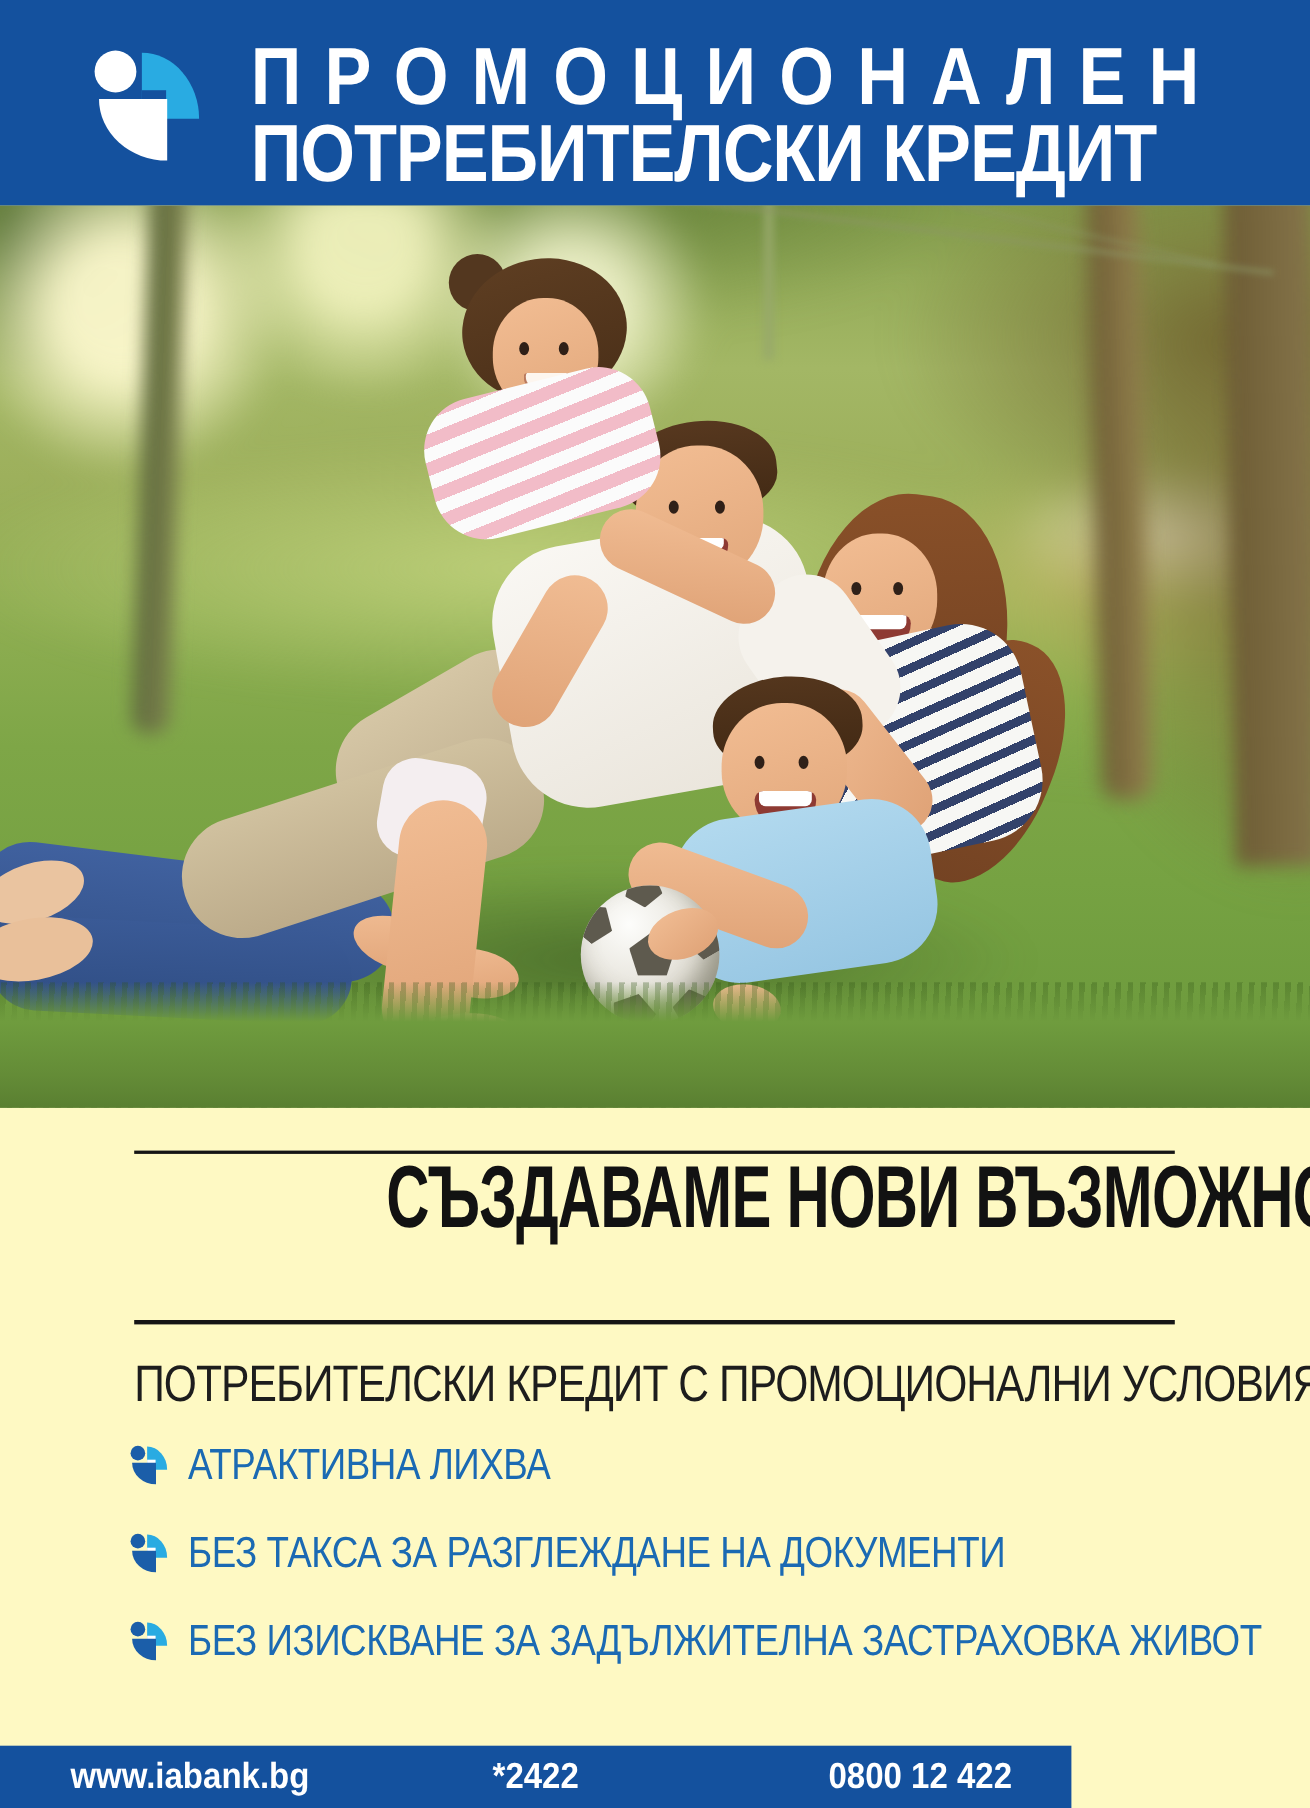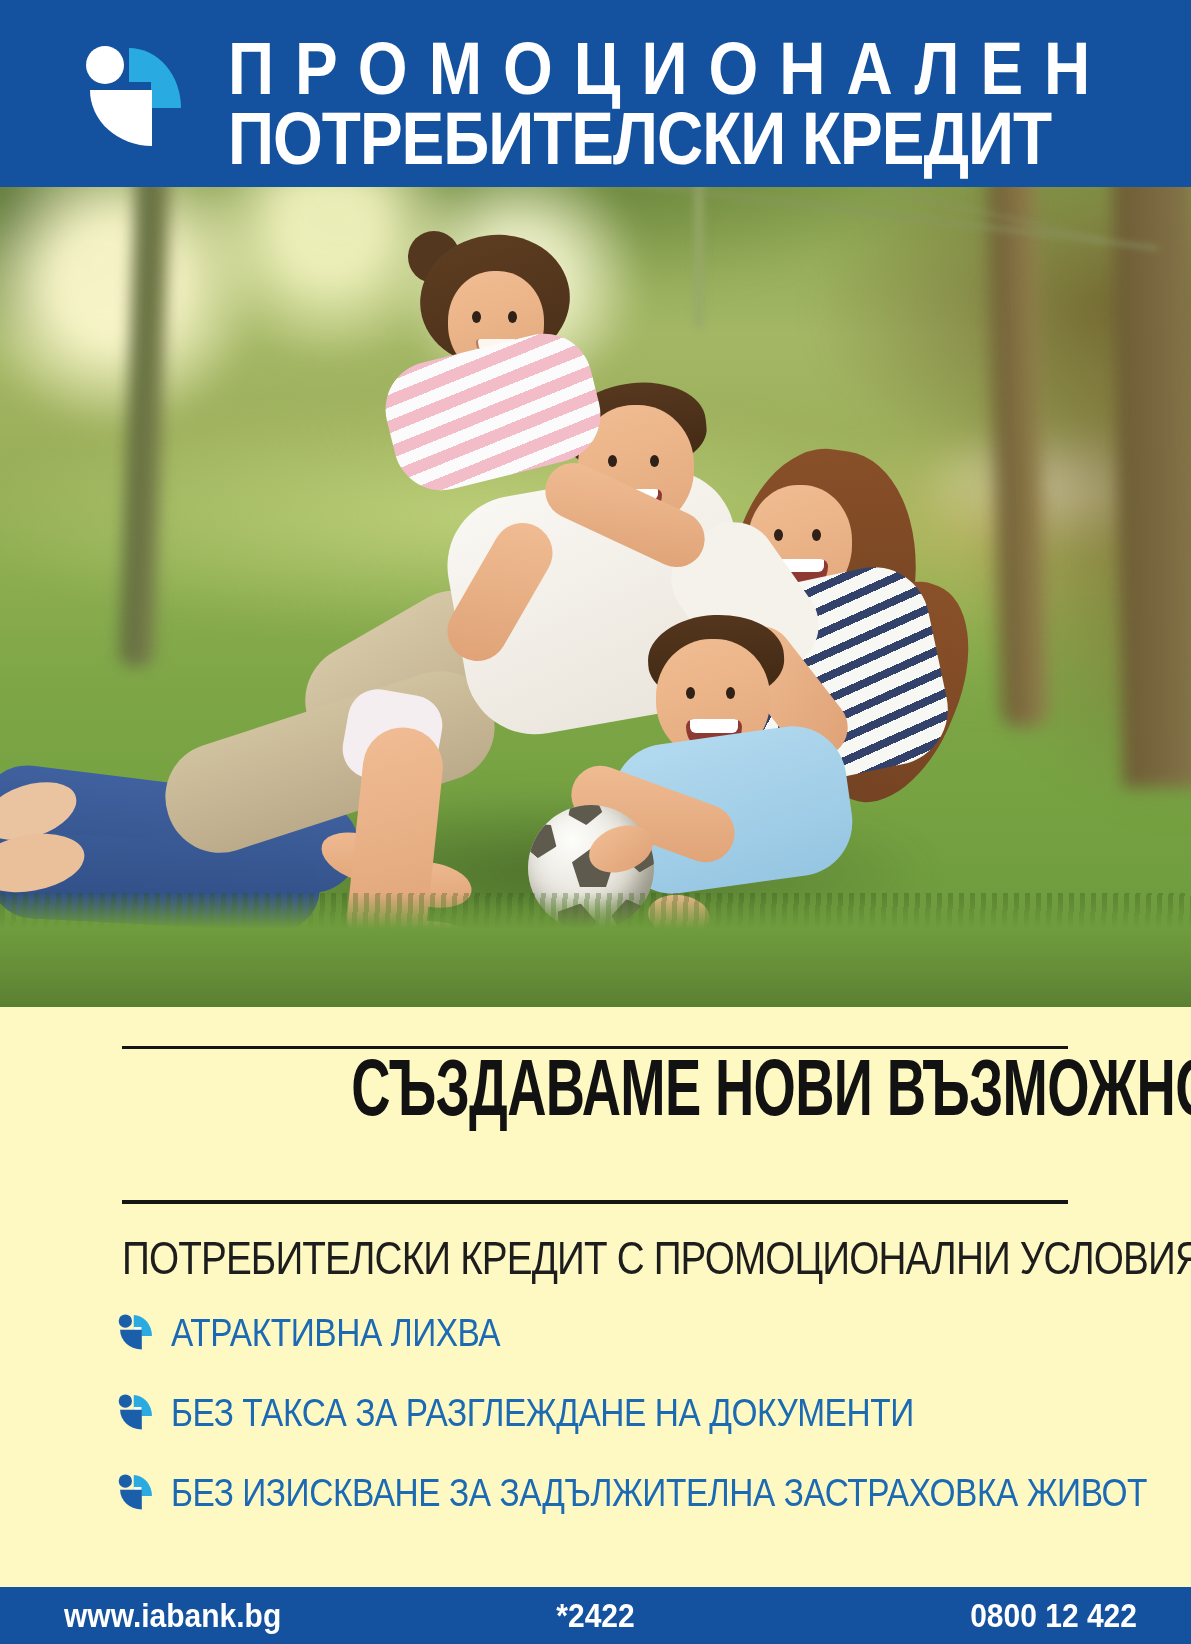--- a/index.html
+++ b/index.html
@@ -3,21 +3,21 @@
 <meta charset="utf-8">
 <style>
   html,body{margin:0;padding:0;background:#e8e8e8;}
   .page{position:relative;width:1191px;height:1644px;margin:0 auto;background:#fef9c3;overflow:hidden;
         font-family:"Liberation Sans",sans-serif;padding-left:30px;}
   .abs{position:absolute;}
 
   
   .band{background:#14519E;}
   .header{left:0;top:0;width:1191px;height:187px;}
-  .footer{left:0;top:1587px;width:1191px;height:57px;}
+  .footer{left:0;top:1587px;width:974px;height:57px;}
 
   
   .ia-mark{position:relative;width:100px;height:106px;}
   .ia-mark .m-head{position:absolute;left:2px;top:4px;width:38px;height:38px;border-radius:50%;background:var(--c1);}
   .ia-mark .m-q{position:absolute;left:45px;top:6px;width:52px;height:60px;background:var(--c2);border-radius:0 100% 0 0;}
   .ia-mark .m-notch{position:absolute;left:45px;top:40px;width:22px;height:26px;background:var(--bg);}
   .ia-mark .m-body{position:absolute;left:6px;top:48px;width:62px;height:56px;background:var(--c1);border-radius:0 0 0 100%;}
   .logo-big{left:84px;top:42px;--c1:#ffffff;--c2:#29ABE2;--bg:#14519E;}
   .icon-small{width:36px;height:38px;flex:0 0 36px;}
   .icon-small .ia-mark{--c1:#1B5EA9;--c2:#29ABE2;--bg:#ffffff;transform:scale(.35);transform-origin:top left;}

